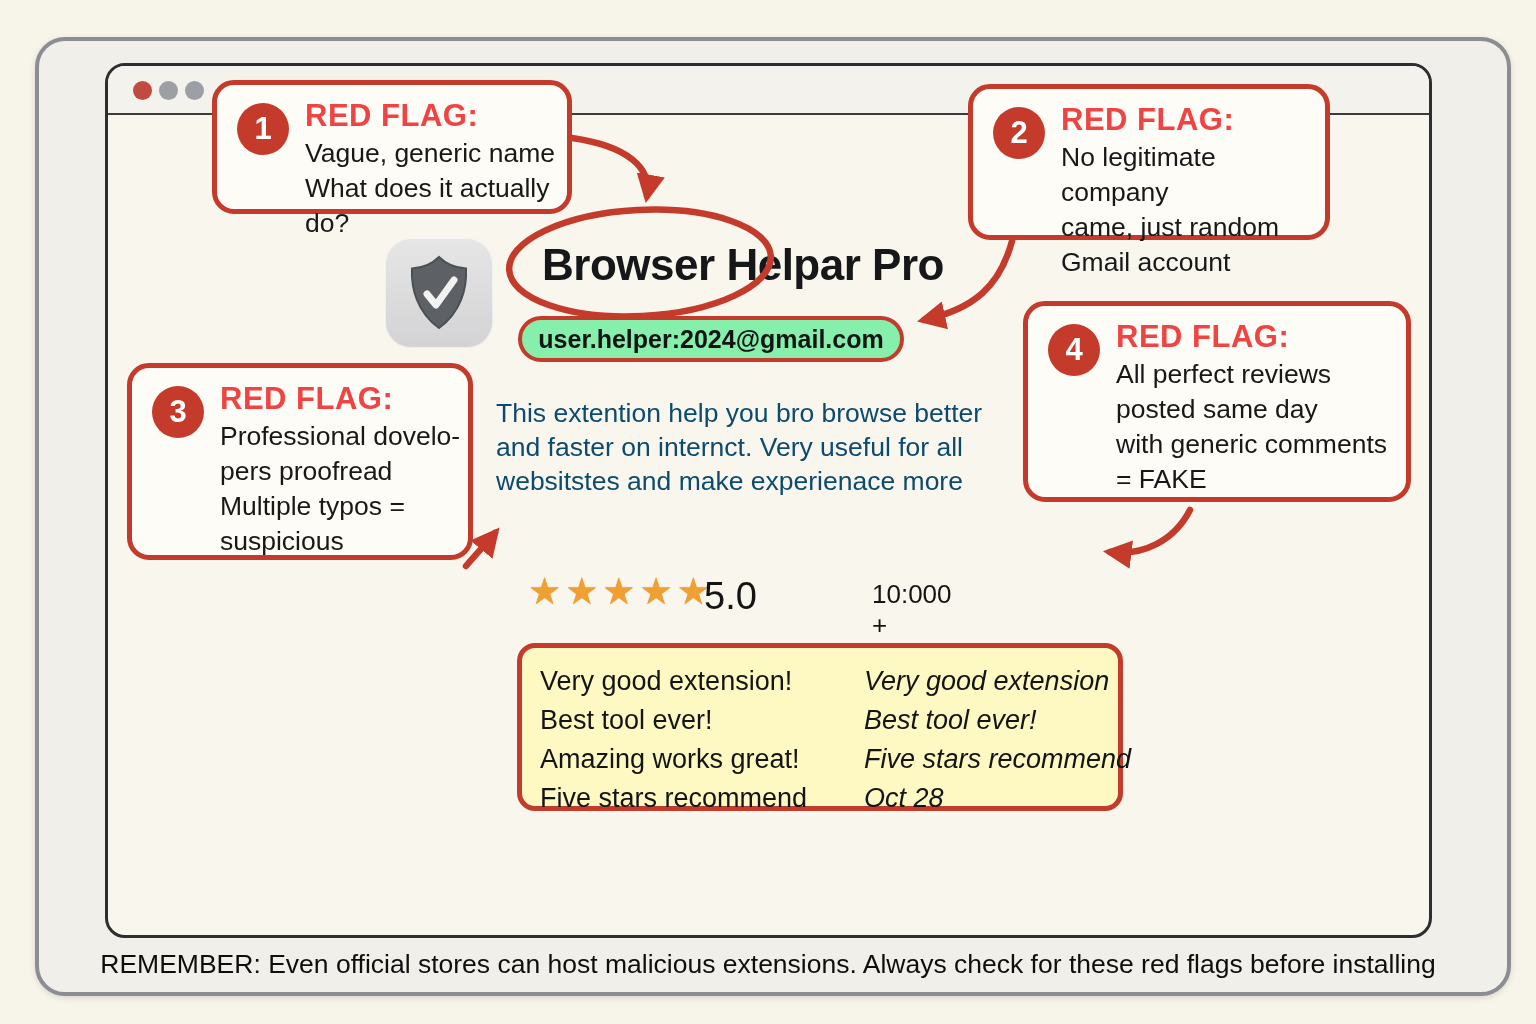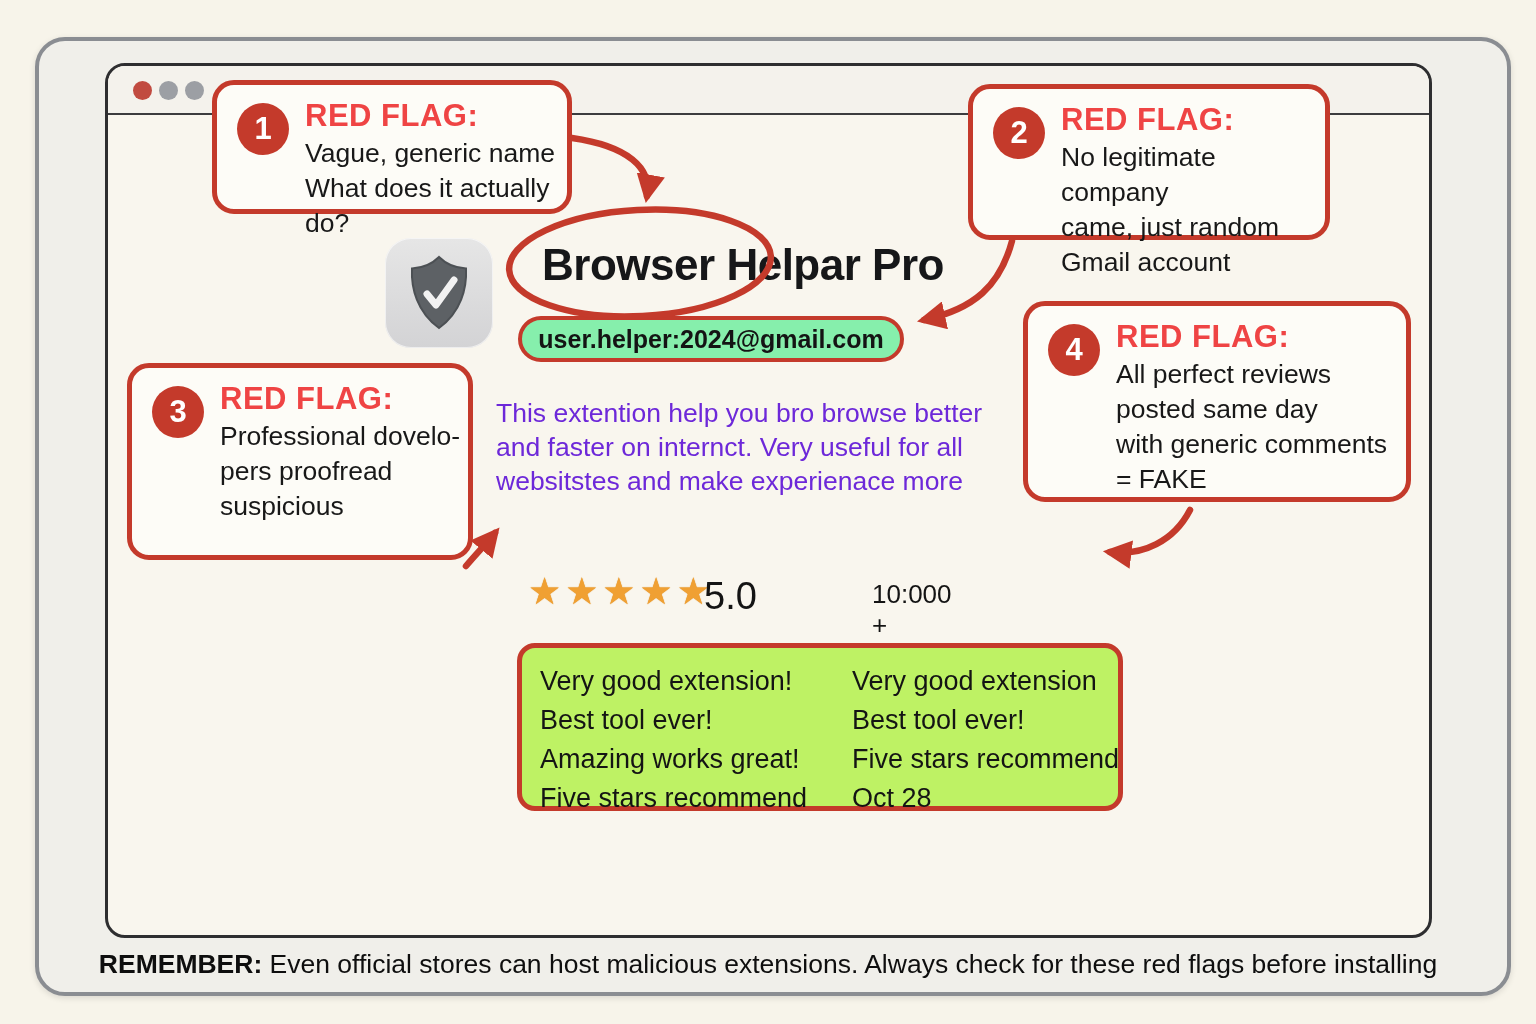--- a/index.html
+++ b/index.html
@@ -66,44 +66,44 @@
     position:absolute;left:513px;top:240px;width:460px;text-align:center;
     font-size:44px;font-weight:bold;color:#161719;letter-spacing:-.5px;z-index:6;
   }
   .email-pill{
     position:absolute;left:518px;top:316px;width:386px;height:46px;box-sizing:border-box;
     border:4px solid #c43a2b;border-radius:24px;background:#86efac;
     display:flex;align-items:center;justify-content:center;
     font-size:25px;font-weight:bold;color:#141414;z-index:6;
   }
   .desc{
-    position:absolute;left:496px;top:396px;font-size:26.5px;line-height:34px;color:#6d28d9;z-index:5;
+    position:absolute;left:496px;top:396px;font-size:26.5px;line-height:34px;color:#0c4a6e;z-index:5;
   }
   .rating-row{position:absolute;left:528px;top:570px;z-index:5;}
   .stars{
     position:absolute;left:0;top:0;font-size:37px;letter-spacing:4px;color:#f0a033;
     text-shadow:0 0 1px #d98a1e;
   }
   .score{position:absolute;left:176px;top:5px;font-size:38px;color:#141414;}
   .users{position:absolute;left:344px;top:9px;font-size:26px;color:#141414;}
 
   .reviews{
     position:absolute;left:517px;top:643px;width:606px;height:168px;box-sizing:border-box;
-    border:5px solid #c43a2b;border-radius:18px;background:#bef264;z-index:5;
+    border:5px solid #c43a2b;border-radius:18px;background:#fef9c3;z-index:5;
   }
   .rev-col{position:absolute;top:14px;font-size:27px;line-height:39px;color:#141414;white-space:nowrap;}
   .rev-left{left:18px;}
-  .rev-right{left:330px;}
+  .rev-right{left:342px;font-style:italic;}
 
   
   .footer{
     position:absolute;left:50%;transform:translateX(-50%);top:949px;white-space:nowrap;
     font-size:26.5px;color:#0e0e0e;z-index:5;
   }
-  .footer b{font-weight:bold;}
+  .footer b{font-weight:normal;}
 
   
   .overlay{position:absolute;inset:0;z-index:40;pointer-events:none;}
 </style>
 </head>
 <body>
 
 <div class="stage">
 
   <div class="outer-card"></div>
@@ -134,20 +134,21 @@
       <div>Gmail account</div>
     </div>
   </div>
 
   <div class="flag flag3">
     <div class="num">3</div>
     <div class="ftitle">RED FLAG:</div>
     <div class="flines">
       <div>Professional dovelo-</div>
       <div>pers proofread</div>
+      <div>Multiple typos =</div>
       <div>suspicious</div>
     </div>
   </div>
 
   <div class="flag flag4">
     <div class="num">4</div>
     <div class="ftitle">RED FLAG:</div>
     <div class="flines">
       <div>All perfect reviews</div>
       <div>posted same day</div>

